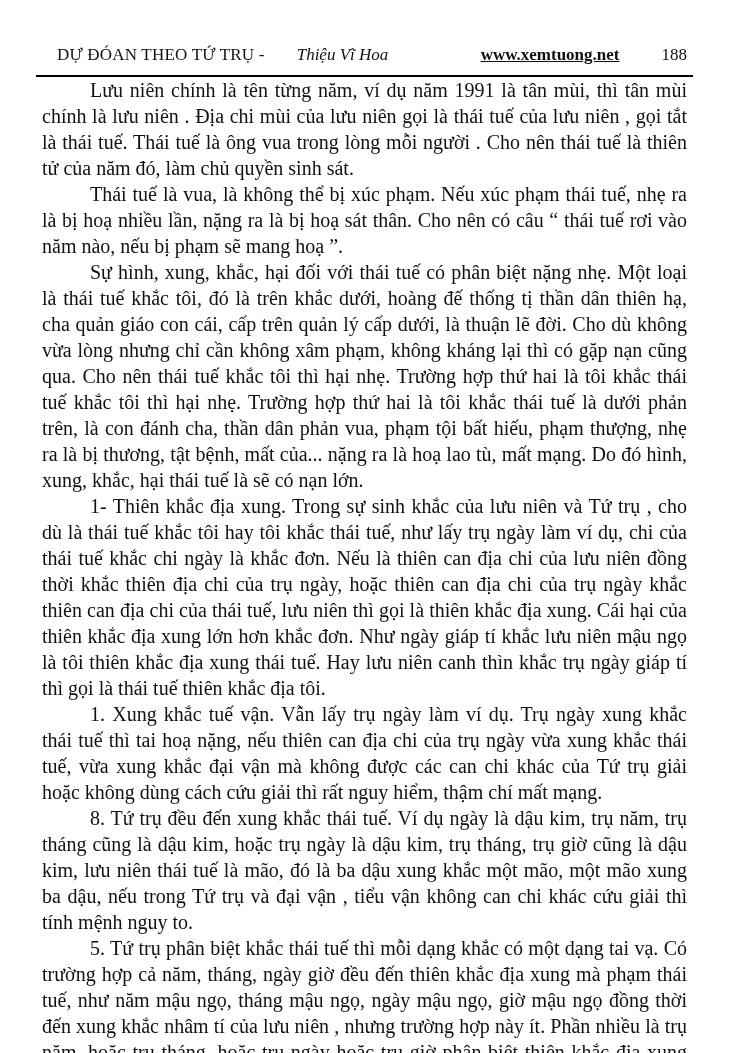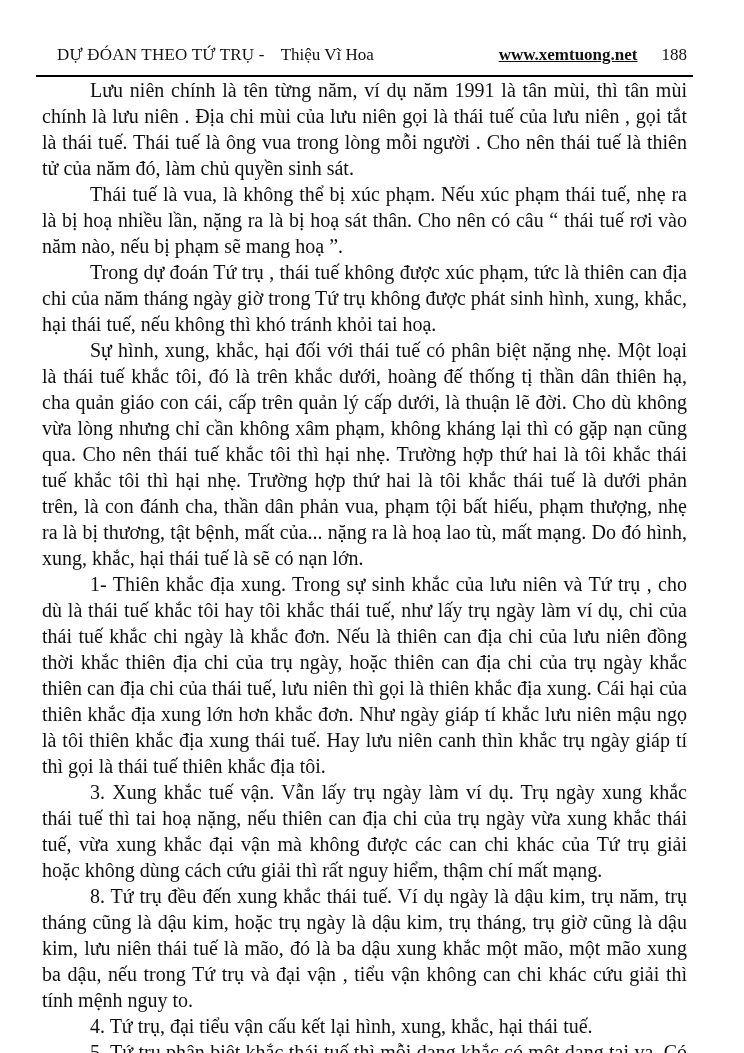--- a/index.html
+++ b/index.html
@@ -19,23 +19,23 @@
   }
   .header {
     display: flex;
     align-items: baseline;
     font-size: 17px;
     line-height: 22px;
     white-space: nowrap;
     padding: 0 0 0 15px;
   }
   .header .book-title { letter-spacing: 0.2px; }
-  .header .author { margin-left: 16px; }
+  .header .author { margin-left: 32px; font-style: italic; }
   .header .website { margin-left: auto; text-decoration: underline; font-weight: bold; }
-  .header .page-num { margin-left: 24px; }
+  .header .page-num { margin-left: 42px; }
   .rule {
     border: none;
     border-top: 2px solid #000000;
     margin: 9px -6px 0 -6px;
   }
   .content {
     font-size: 20px;
     line-height: 26px;
     text-align: justify;
   }
@@ -52,21 +52,19 @@
   <div class="header">
     <span class="book-title">DỰ ĐÓAN THEO TỨ TRỤ -</span>
     <span class="author">Thiệu Vĩ Hoa</span>
     <span class="website">www.xemtuong.net</span>
     <span class="page-num">188</span>
   </div>
   <hr class="rule">
   <div class="content" id="paragraphs">
       <p class="para">Lưu niên chính là tên từng năm, ví dụ năm 1991 là tân mùi, thì tân mùi chính là lưu niên . Địa chi mùi của lưu niên gọi là thái tuế của lưu niên , gọi tắt là thái tuế. Thái tuế là ông vua trong lòng mỗi người . Cho nên thái tuế là thiên tử của năm đó, làm chủ quyền sinh sát.</p>
       <p class="para">Thái tuế là vua, là không thể bị xúc phạm. Nếu xúc phạm thái tuế, nhẹ ra là bị hoạ nhiều lần, nặng ra là bị hoạ sát thân. Cho nên có câu “ thái tuế rơi vào năm nào, nếu bị phạm sẽ mang hoạ ”.</p>
-      <p class="para">Trong dự đoán Tứ trụ , thái tuế không được xúc phạm, tức là thiên can địa chi của năm tháng ngày giờ trong Tứ trụ không được phát sinh hình, xung, khắc, hại thái tuế, nếu không thì khó tránh khỏi tai hoạ.</p>
       <p class="para">Sự hình, xung, khắc, hại đối với thái tuế có phân biệt nặng nhẹ. Một loại là thái tuế khắc tôi, đó là trên khắc dưới, hoàng đế thống tị thần dân thiên hạ, cha quản giáo con cái, cấp trên quản lý cấp dưới, là thuận lẽ đời. Cho dù không vừa lòng nhưng chỉ cần không xâm phạm, không kháng lại thì có gặp nạn cũng qua. Cho nên thái tuế khắc tôi thì hại nhẹ. Trường hợp thứ hai là tôi khắc thái tuế khắc tôi thì hại nhẹ. Trường  hợp thứ hai là tôi khắc thái tuế là dưới phản trên, là con đánh cha, thần dân phản vua, phạm tội bất hiếu, phạm thượng, nhẹ ra là bị thương, tật bệnh, mất của... nặng ra là hoạ lao tù, mất mạng. Do đó hình, xung, khắc, hại thái tuế là sẽ có nạn lớn.</p>
       <p class="para"><b class="lead">1- Thiên khắc địa xung.</b> Trong sự sinh khắc của lưu niên và Tứ trụ , cho dù là thái tuế khắc tôi hay tôi khắc thái tuế, như lấy trụ ngày làm ví dụ, chi của thái tuế khắc chi ngày là khắc đơn. Nếu là thiên can địa chi của lưu niên đồng thời khắc thiên địa chi của trụ ngày, hoặc thiên can địa chi của trụ ngày khắc thiên can địa chi của thái tuế, lưu niên thì gọi là thiên khắc địa xung. Cái hại của thiên khắc địa xung lớn hơn khắc đơn. Như ngày giáp tí khắc lưu niên mậu ngọ là tôi thiên khắc địa xung thái tuế. Hay lưu niên canh thìn khắc trụ ngày giáp tí thì gọi là thái tuế thiên khắc địa tôi.</p>
-      <p class="para"><b class="lead">3. Xung khắc tuế vận.</b> Vẫn lấy trụ ngày làm ví dụ. Trụ ngày xung khắc thái tuế thì tai hoạ nặng, nếu thiên can địa chi của trụ ngày vừa xung khắc thái tuế, vừa xung khắc đại vận mà không được các can chi khác của Tứ trụ giải hoặc không dùng cách cứu giải thì rất nguy hiểm, thậm chí mất mạng.</p>
+      <p class="para"><b class="lead">1. Xung khắc tuế vận.</b> Vẫn lấy trụ ngày làm ví dụ. Trụ ngày xung khắc thái tuế thì tai hoạ nặng, nếu thiên can địa chi của trụ ngày vừa xung khắc thái tuế, vừa xung khắc đại vận mà không được các can chi khác của Tứ trụ giải hoặc không dùng cách cứu giải thì rất nguy hiểm, thậm chí mất mạng.</p>
       <p class="para"><b class="lead">8. Tứ trụ đều đến xung khắc thái tuế.</b> Ví dụ ngày là dậu kim, trụ năm, trụ tháng cũng là dậu kim, hoặc trụ ngày là dậu kim, trụ tháng, trụ giờ cũng là dậu kim, lưu niên thái tuế là mão, đó là ba dậu xung khắc một mão, một mão xung ba dậu, nếu trong Tứ trụ và đại vận , tiểu vận không can chi khác cứu giải thì tính mệnh nguy to.</p>
-      <p class="para"><b class="lead">4. Tứ trụ, đại tiểu vận cấu kết lại hình, xung, khắc, hại thái tuế.</b></p>
       <p class="para"><b class="lead">5. Tứ trụ phân biệt khắc thái tuế thì mỗi dạng khắc có một dạng tai vạ.</b> Có trường hợp cả năm, tháng, ngày giờ đều đến thiên khắc địa xung mà phạm thái tuế, như năm mậu ngọ, tháng mậu ngọ, ngày mậu ngọ, giờ mậu ngọ đồng thời đến xung khắc nhâm tí của lưu niên , nhưng trường hợp này ít. Phần nhiều là trụ năm, hoặc trụ tháng, hoặc trụ ngày hoặc trụ giờ phân biệt thiên khắc địa xung xâm phạm thái tuế. Trụ năm là cha mẹ, trụ tháng là anh chị em, trụ ngày là mình và vợ, trụ giờ là con cái. Nếu trụ năm thiên khắc địa xung thái tuế thì không những tự mình có tai ách mà cha mẹ hoặc người trong nhà cũng mang hoạ. Nặng hay</p>
     </div>
 </div>
 
 </body></html>

